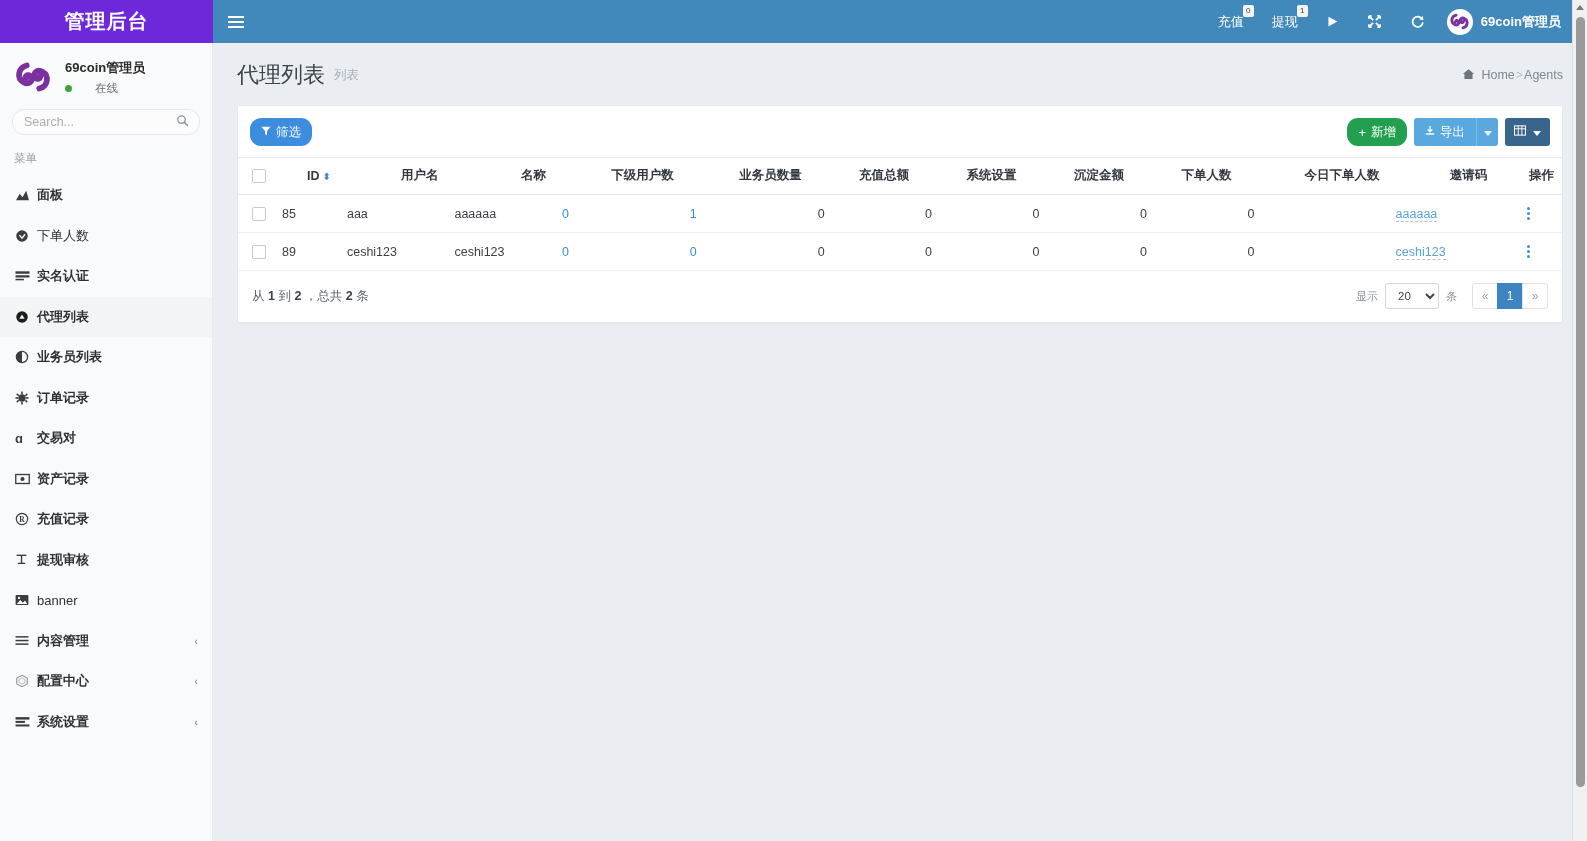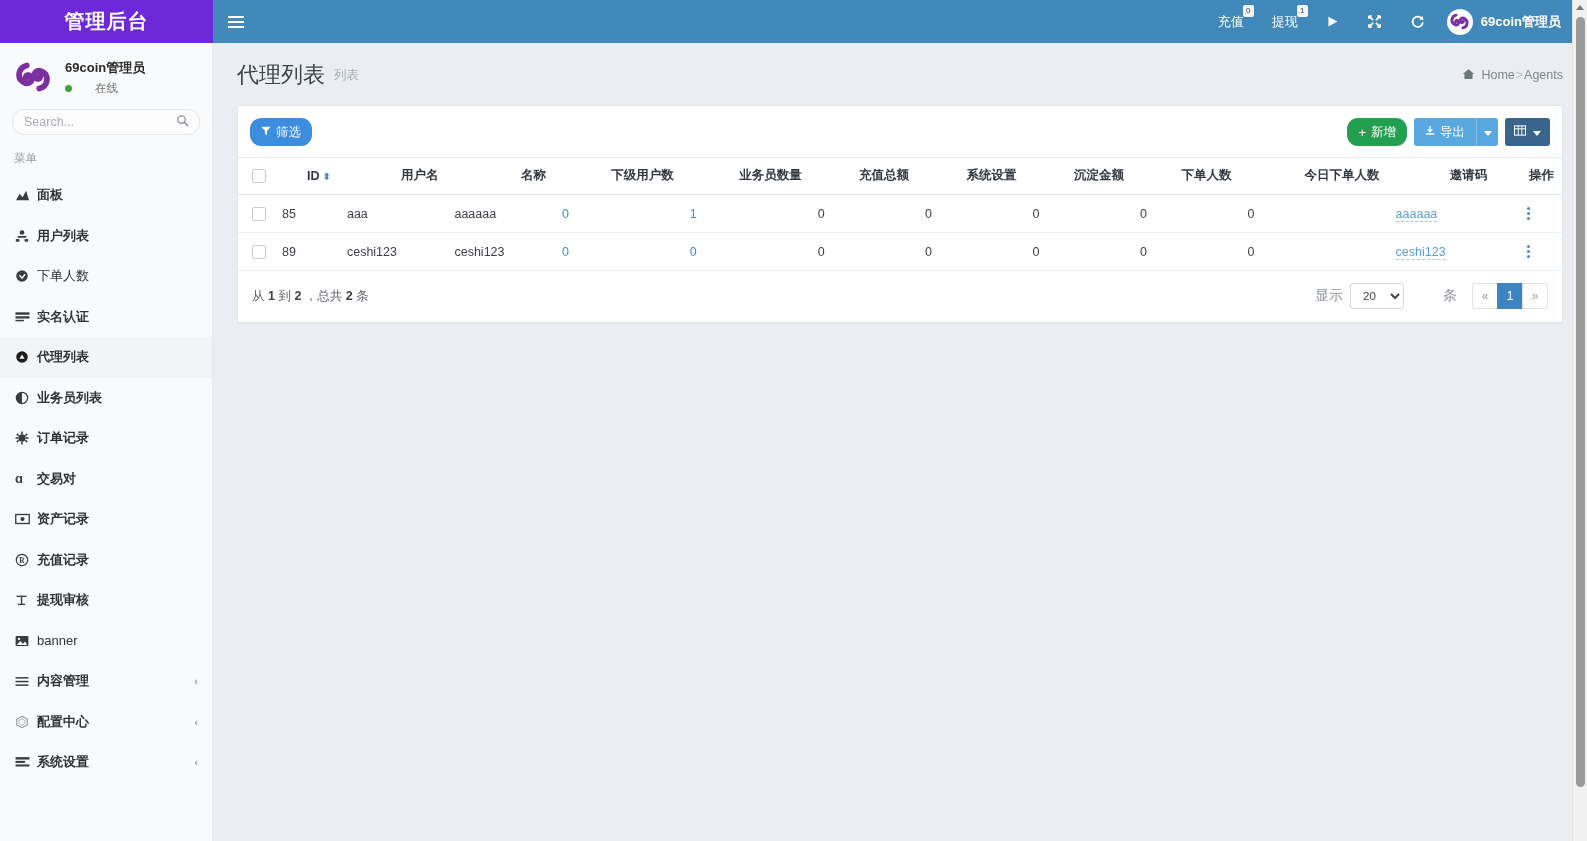--- a/index.html
+++ b/index.html
@@ -140,21 +140,21 @@
   .lnk-dash { color: #5d9fd6; border-bottom: 1px dashed #a9c7e3; cursor: pointer; }
   .sortable { cursor: pointer; }
   .sort-ico { color: #4a87c4; font-size: 10px; margin-left: 3px; }
   .kebab { color: #3c8dde; font-size: 14px; cursor: pointer; letter-spacing: 0; line-height: 0.7; text-align:center;}
   .kebab i { display:block; width:3px; height:3px; background:#3c8dde; border-radius:50%; margin:2px auto; }
 
   .card-foot { display: flex; align-items: center; padding: 12px 14px 13px 14px; }
   .foot-info { font-size: 12.5px; color: #5b6168; }
   .foot-info b { font-weight: bold; color: #3d4147; }
   .foot-right { margin-left: auto; display: flex; align-items: center; gap: 7px; }
-  .foot-right .lbl { font-size: 14px; color: #8b9198; margin-left: 32px; }
+  .foot-right .lbl { font-size: 11px; color: #8b9198; }
   .pagesize {
     height: 26px; border: 1px solid #d3d8dd; border-radius: 3px; background: #fff;
     font-size: 11.5px; color: #444; padding: 0 4px 0 8px; min-width: 52px;
     font-family: "Liberation Sans", sans-serif; outline: none; cursor: pointer;
   }
   .pager { display: flex; align-items: center; margin-left: 8px; }
   .pager .pg {
     min-width: 26px; height: 26px; display: flex; align-items: center; justify-content: center;
     border: 1px solid #dfe3e7; font-size: 12px; color: #9aa0a6; background: #fff; cursor: pointer;
     margin-left: -1px;
@@ -281,31 +281,20 @@
 
         <div class="menu-item">
           <span class="mi">
             <svg width="15" height="13" viewBox="0 0 16 14">
                 <path d="M1 12 L5 5 L8 9 L12 2 L15 12 Z" fill="#3a3c3f"></path>
               </svg>
           </span>
           <span class="ml">面板</span>
         </div>
 
-        <div class="menu-item">
-          <span class="mi">
-            <svg width="14" height="14" viewBox="0 0 16 16">
-              <circle cx="8" cy="4" r="2.6" fill="#3a3c3f"></circle>
-              <rect x="3" y="8" width="10" height="2" fill="#3a3c3f"></rect>
-              <rect x="1" y="11.5" width="4" height="3" fill="#3a3c3f"></rect>
-              <rect x="11" y="11.5" width="4" height="3" fill="#3a3c3f"></rect>
-            </svg>
-          </span>
-          <span class="ml">用户列表</span>
-        </div>
 
         <div class="menu-item light">
           <span class="mi">
             <svg width="14" height="14" viewBox="0 0 16 16">
               <circle cx="8" cy="8" r="6.6" fill="#3a3c3f"></circle>
               <path d="M5 7 L8 10.5 L11.5 6" stroke="#f9fafb" stroke-width="1.6" fill="none"></path>
             </svg>
           </span>
           <span class="ml">下单人数</span>
         </div>

